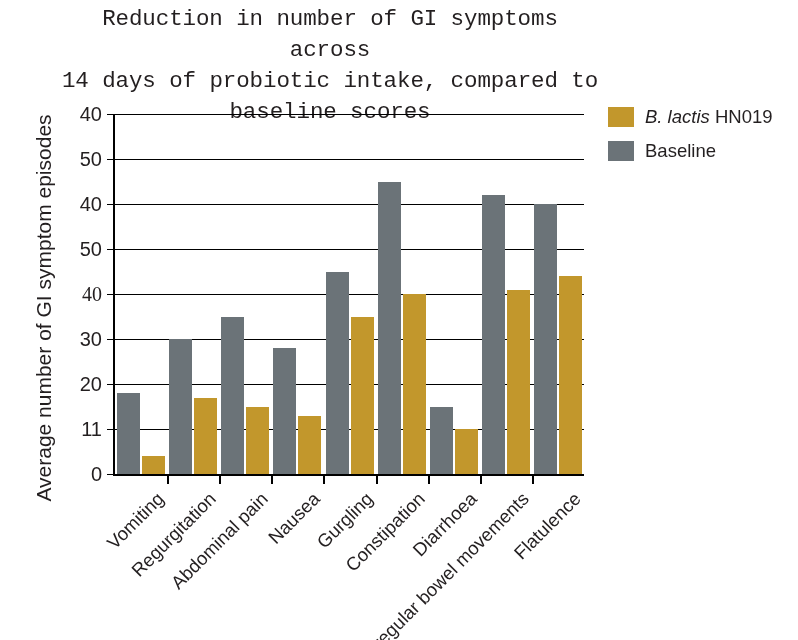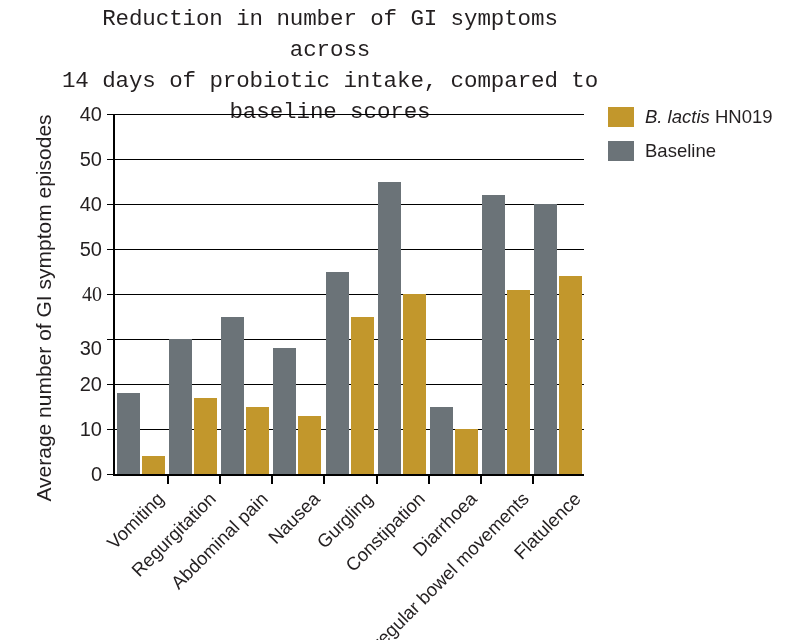--- a/index.html
+++ b/index.html
@@ -171,25 +171,25 @@
       <div class="gridline" style="top: 180px;"></div>
       <div class="gridline" style="top: 135px;"></div>
       <div class="gridline" style="top: 90px;"></div>
       <div class="gridline" style="top: 45px;"></div>
       <div class="gridline" style="top: 0px;"></div>
     </div>
   <div id="ticks-layer">
       <div class="tickmark" style="top: 360px;"></div>
       <div class="ylabel" style="top: 360px;">0</div>
       <div class="tickmark" style="top: 315px;"></div>
-      <div class="ylabel" style="top: 315px;">10</div>
+      <div class="ylabel" style="top: 315px;">11</div>
       <div class="tickmark" style="top: 270px;"></div>
       <div class="ylabel" style="top: 270px;">20</div>
       <div class="tickmark" style="top: 225px;"></div>
-      <div class="ylabel" style="top: 234px; margin-left: 20px;">30</div>
+      <div class="ylabel" style="top: 225px; margin-left: 20px;">30</div>
       <div class="tickmark" style="top: 180px;"></div>
       <div class="ylabel" style="top: 180px; font-family: Liberation Serif, serif;">40</div>
       <div class="tickmark" style="top: 135px;"></div>
       <div class="ylabel" style="top: 135px;">50</div>
       <div class="tickmark" style="top: 90px;"></div>
       <div class="ylabel" style="top: 90px;">40</div>
       <div class="tickmark" style="top: 45px;"></div>
       <div class="ylabel" style="top: 45px;">50</div>
       <div class="tickmark" style="top: 0px;"></div>
       <div class="ylabel" style="top: 0px;">40</div>

